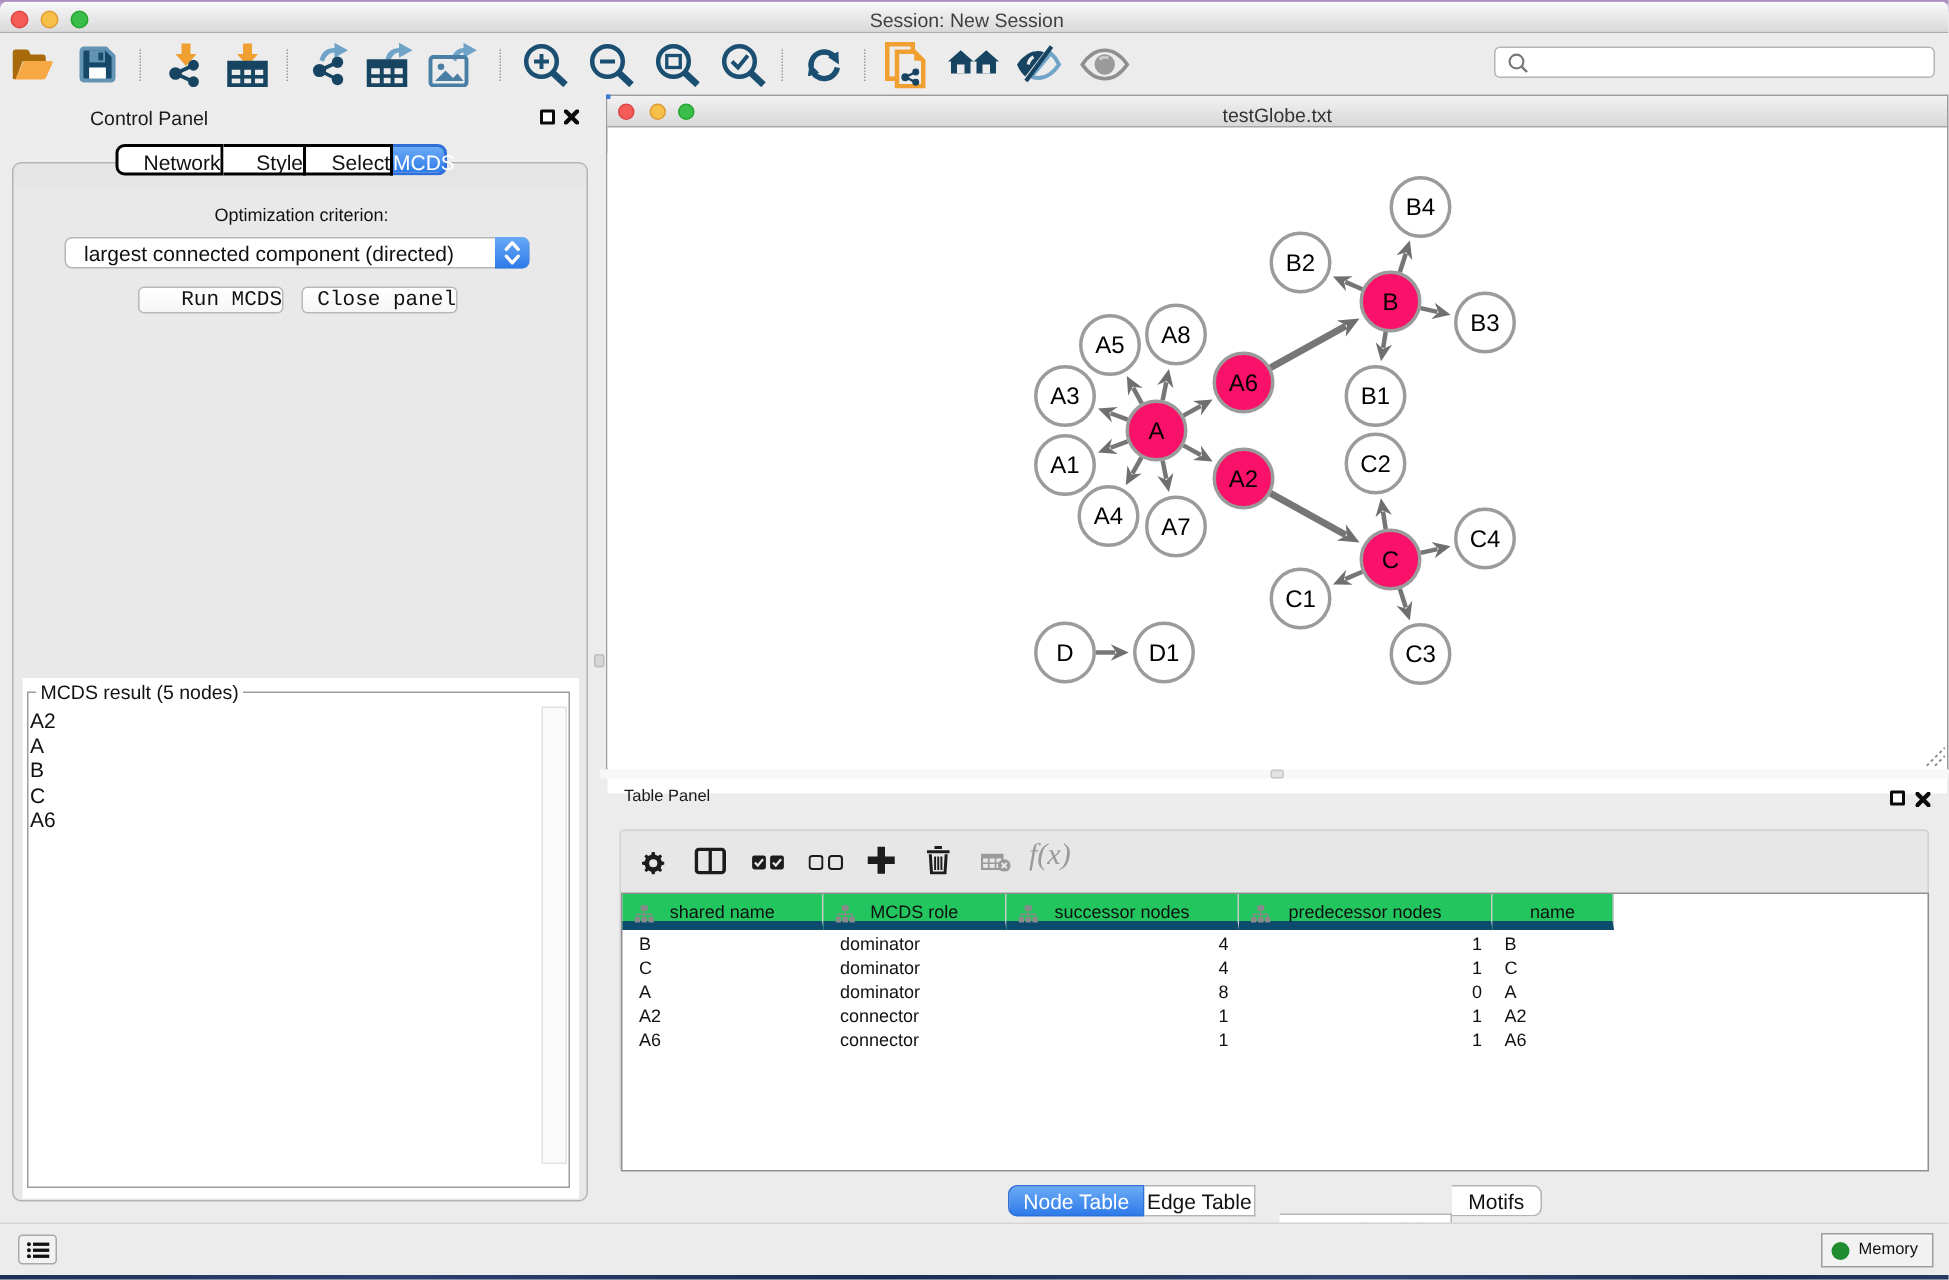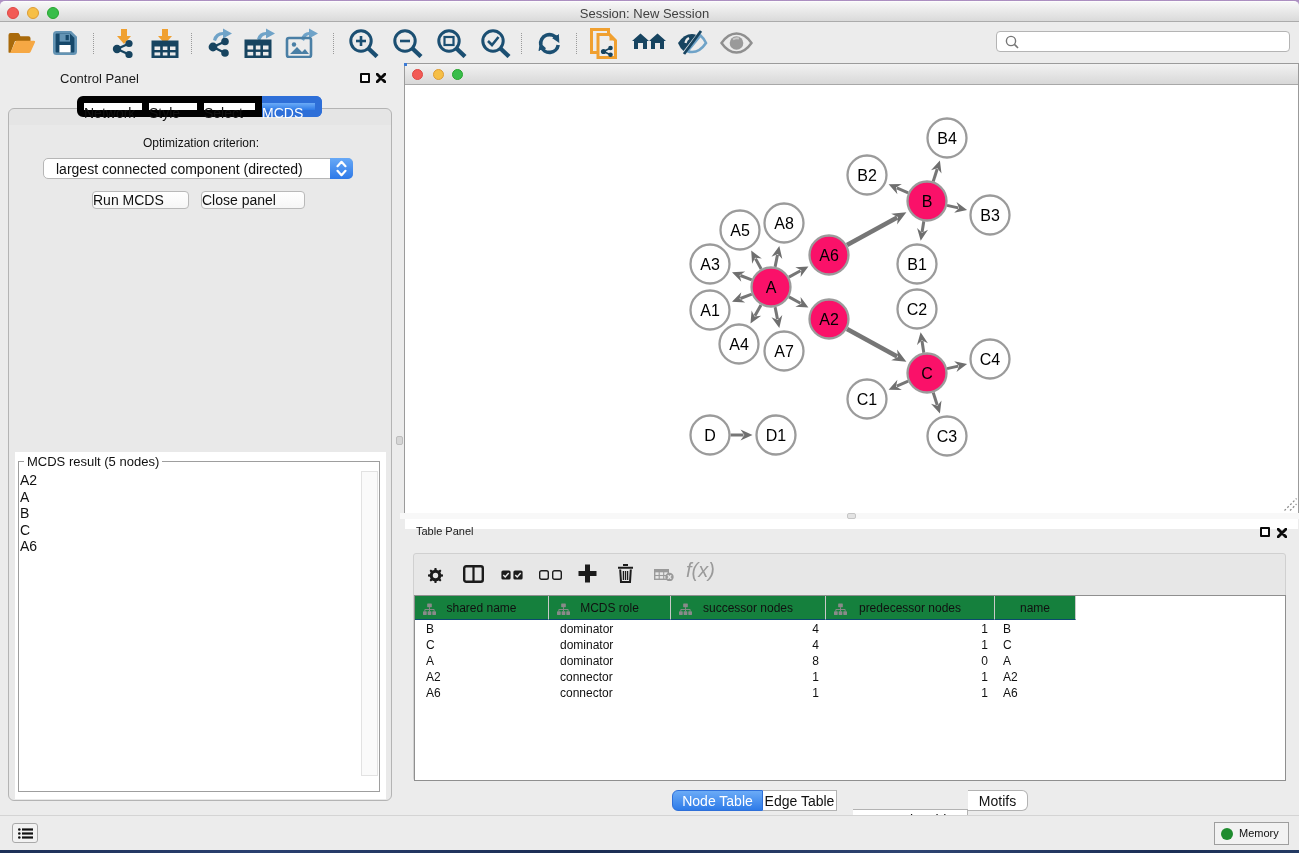--- a/index.html
+++ b/index.html
@@ -17,32 +17,32 @@
   #titlebar .t2{left:27px;background:#f6bf47;border:1px solid #de9c33;}
   #titlebar .t3{left:47px;background:#39bd4b;border:1px solid #27a52e;}
   #titletext{left:-5px;top:6px;width:1299px;text-align:center;font-size:13px;color:#404040;}
   .sep{position:absolute;top:33px;height:21px;width:0;border-left:1px dotted #9a9a9a;}
   #searchbox{left:996px;top:31px;width:292px;height:19px;background:#fff;
     border:1px solid #b4b4b4;border-radius:4px;}
   #cpTitle{left:13px;top:71px;font-size:13px;color:#1a1a1a;margin-left:47px;}
   .winbtn-sq{position:absolute;width:10px;height:10px;border:2px solid #0a0a0a;border-radius:1px;box-sizing:border-box;background:#fff;}
   #cpContent{left:8px;top:108px;width:384px;height:693px;background:linear-gradient(#e5e5e5 0 16px,#e9e9e9 16px);
     border:1px solid #b4b4b4;border-radius:6px;box-sizing:border-box;}
-  .tab{position:absolute;top:96px;height:21px;background:#fff;border:7px solid #000000;
-    font-size:14px;color:#111;text-align:left;line-height:20px;box-sizing:border-box;}
+  .tab{position:absolute;top:96px;height:21px;background:#fff;border:2px solid #000000;
+    font-size:14px;color:#111;text-align:right;line-height:20px;box-sizing:border-box;}
   .tabsel{background:linear-gradient(#6babf7,#2e7be8);color:#fff;border-color:#2e6fd8;}
   #optlabel{left:9px;top:136px;width:384px;text-align:center;font-size:12px;color:#111;}
   #dropdown{left:43px;top:158px;width:310px;height:21px;background:#fff;
     border:1px solid #b6b6b6;border-radius:5px;box-sizing:border-box;}
   #dropdown .txt{position:absolute;left:12px;top:2px;font-size:14px;color:#111;white-space:nowrap;}
   #dropstep{left:330px;top:158px;width:23px;height:21px;border-radius:0 5px 5px 0;
     background:linear-gradient(#68a9f6,#2d79e8);}
   .btn{position:absolute;height:18px;background:linear-gradient(#ffffff,#f6f6f6);
     border:1px solid #b9b9b9;border-radius:4px;font-size:14px;color:#111;
-    text-align:left;line-height:16px;box-sizing:border-box;}
+    text-align:right;line-height:16px;box-sizing:border-box;font-family:Liberation Mono, monospace;}
   #resultPanel{left:15px;top:452px;width:371px;height:347px;background:#fff;}
   #fieldset{left:18px;top:461px;width:362px;height:331px;border:1px solid #9e9e9e;
     box-sizing:border-box;background:#fff;}
   #legend{left:24px;top:454px;background:#fff;padding:0 3px;font-size:13px;color:#111;}
   #mcdslist{left:20px;top:472px;font-size:14px;color:#111;line-height:16.5px;}
   #vscroll{left:361px;top:471px;width:17px;height:305px;background:#fafafa;
     border:1px solid #e2e2e2;box-sizing:border-box;}
   #netframe{left:404px;top:63px;width:895px;height:450px;border:1px solid #9b9b9b;
     box-sizing:border-box;background:#fff;}
   #nettitle{left:0;top:0;width:893px;height:21px;
@@ -57,22 +57,22 @@
   #vgrab{left:396px;top:436px;width:7px;height:9px;background:#d6d6d6;
     border:1px solid #bdbdbd;border-radius:2px;box-sizing:border-box;}
   #hsplit{left:400px;top:513px;width:899px;height:6px;background:#f8f8f8;}
   #hgrab{left:847px;top:513px;width:9px;height:6px;background:#e3e3e3;
     border:1px solid #c6c6c6;border-radius:2px;box-sizing:border-box;}
   #tpTitle{left:416px;top:525px;font-size:11px;color:#1a1a1a;}
   #tpBox{left:413px;top:553px;width:873px;height:228px;background:#e7e7e7;
     border:1px solid #d0d0d0;border-radius:3px;box-sizing:border-box;}
   #tblbox{left:414px;top:595px;width:872px;height:186px;background:#fff;
     border:1px solid #8f8f8f;box-sizing:border-box;}
-  .th{position:absolute;top:0;height:24px;background:#15803d;box-sizing:border-box;
-    border-right:1px solid #c9c9c9;border-bottom:1px solid #0c4a6e;}
+  .th{position:absolute;top:0;height:24px;background:#22c55e;box-sizing:border-box;
+    border-right:1px solid #c9c9c9;border-bottom:6px solid #0c4a6e;}
   .thlab{position:absolute;top:5px;width:100%;text-align:center;font-size:12px;color:#111;}
   .cell{position:absolute;font-size:12px;color:#111;}
   .btab{position:absolute;top:790px;height:21px;background:#fff;border:1px solid #b3b3b3;
     font-size:14px;color:#111;text-align:center;line-height:20px;box-sizing:border-box;}
   #statusbar{left:0;top:815px;width:1299px;height:35px;background:#ececec;
     border-top:1px solid #d4d4d4;box-sizing:border-box;}
   #listbtn{left:12px;top:823px;width:26px;height:20px;background:#f2f2f2;
     border:1px solid #a9a9a9;border-radius:3px;box-sizing:border-box;}
   #membtn{left:1214px;top:822px;width:75px;height:23px;background:#f2f2f2;
     border:1px solid #9e9e9e;box-sizing:border-box;}
@@ -218,21 +218,21 @@
 
 <div class="abs" id="cpTitle">Control Panel</div>
 <div class="winbtn-sq" style="left:360px;top:73px;"></div>
 <svg style="position:absolute;left:376px;top:73px" width="10" height="10" viewBox="0 0 10 10">
     <path d="M1.2 1.2 L8.8 8.8 M8.8 1.2 L1.2 8.8" stroke="#0a0a0a" stroke-width="2.9" stroke-linecap="round"></path>
   </svg>
 <div class="abs" id="cpContent"></div>
 <div class="tab" style="left:77px;width:72px;border-radius:6px 0 0 6px;">Network</div>
 <div class="tab" style="left:149px;width:55px;border-left:none;">Style</div>
 <div class="tab" style="left:204px;width:58px;border-left:none;">Select</div>
-<div class="tab tabsel" style="left:262px;width:60px;border-left:none;border-radius:0 6px 6px 0;">MCDS</div>
+<div class="tab tabsel" style="left:262px;width:36px;border-left:none;border-radius:0 6px 6px 0;">MCDS</div>
 <div class="abs" id="optlabel">Optimization criterion:</div>
 <div class="abs" id="dropdown">
     <span class="txt">largest connected component (directed)</span>
   </div>
 <div class="abs" id="dropstep"><svg width="23" height="21" viewBox="0 0 23 21">
       <path d="M7.5 8.2 L11.5 3.8 L15.5 8.2" fill="none" stroke="#fff" stroke-width="2.2" stroke-linecap="round" stroke-linejoin="round"></path>
       <path d="M7.5 12.8 L11.5 17.2 L15.5 12.8" fill="none" stroke="#fff" stroke-width="2.2" stroke-linecap="round" stroke-linejoin="round"></path>
     </svg></div>
 <div class="btn" style="left:92px;top:191px;width:97px;">Run MCDS</div>
 <div class="btn" style="left:201px;top:191px;width:104px;">Close panel</div>
@@ -241,20 +241,21 @@
 <div class="abs" id="legend">MCDS result (5 nodes)</div>
 <div class="abs" id="mcdslist">A2<br>A<br>B<br>C<br>A6</div>
 <div class="abs" id="vscroll"></div>
 
 <div class="abs" id="netframe">
   <div class="abs" id="nettitle">
     <div class="tl t1"></div>
       <div class="tl t2"></div>
       <div class="tl t3"></div>
   </div>
+  <div class="abs" id="nettitletext">testGlobe.txt</div>
   <div class="abs" id="netcanvas"><svg width="894" height="428" font-family="Liberation Sans, sans-serif">
         <line x1="346.8" y1="192.2" x2="335.4" y2="196.5" stroke="#767676" stroke-width="3.0"></line>
         <path d="M327.0,199.7 L336.3,190.3 L334.6,196.8 L340.2,200.6 Z" fill="#6f6f6f"></path>
         <line x1="346.8" y1="177.8" x2="335.4" y2="173.5" stroke="#767676" stroke-width="3.0"></line>
         <path d="M327.0,170.3 L340.2,169.4 L334.6,173.2 L336.3,179.7 Z" fill="#6f6f6f"></path>
         <line x1="356.0" y1="202.9" x2="349.9" y2="213.7" stroke="#767676" stroke-width="3.0"></line>
         <path d="M345.5,221.5 L346.6,208.4 L349.5,214.4 L356.2,213.7 Z" fill="#6f6f6f"></path>
         <line x1="356.2" y1="167.0" x2="350.5" y2="156.6" stroke="#767676" stroke-width="3.0"></line>
         <path d="M346.2,148.6 L356.8,156.6 L350.1,155.8 L347.1,161.8 Z" fill="#6f6f6f"></path>
         <line x1="370.1" y1="205.1" x2="372.5" y2="217.2" stroke="#767676" stroke-width="3.0"></line>
@@ -378,21 +379,21 @@
     </svg>
     <svg style="position:absolute;left:240px;top:15px" width="20" height="12" viewBox="0 0 20 12">
       <rect x="0.7" y="0.7" width="13.6" height="9.6" fill="none" stroke="#9a9a9a" stroke-width="1.4"></rect>
       <rect x="0.7" y="0.7" width="13.6" height="2.6" fill="#9a9a9a"></rect>
       <line x1="5.2" y1="1" x2="5.2" y2="10" stroke="#9a9a9a" stroke-width="1.1"></line>
       <line x1="9.7" y1="1" x2="9.7" y2="10" stroke="#9a9a9a" stroke-width="1.1"></line>
       <line x1="1" y1="6.5" x2="14" y2="6.5" stroke="#9a9a9a" stroke-width="1.1"></line>
       <circle cx="15.5" cy="8" r="4.2" fill="#9a9a9a"></circle>
       <path d="M13.8 6.3 L17.2 9.7 M17.2 6.3 L13.8 9.7" stroke="#e7e7e7" stroke-width="1.4"></path>
     </svg>
-    <div style="position:absolute;left:272px;top:5px;font-family:Liberation Sans, sans-serif;font-style:italic;font-size:20px;color:#9a9a9a;">f(x)</div>
+    <div style="position:absolute;left:272px;top:5px;font-family:Liberation Serif, serif;font-style:italic;font-size:20px;color:#9a9a9a;">f(x)</div>
   </div>
 <div class="abs" id="tblbox">
     <div class="th" style="left:0px;width:134px;">
       <svg style="position:absolute;left:8px;top:7px" width="13" height="13" viewBox="0 0 14 13">
         <g fill="#8a8a8a">
           <rect x="4.5" y="0" width="5" height="4" rx="0.5"></rect>
           <rect x="0" y="8.5" width="4" height="4" rx="0.5"></rect>
           <rect x="5" y="8.5" width="4" height="4" rx="0.5"></rect>
           <rect x="10" y="8.5" width="4" height="4" rx="0.5"></rect>
         </g>

